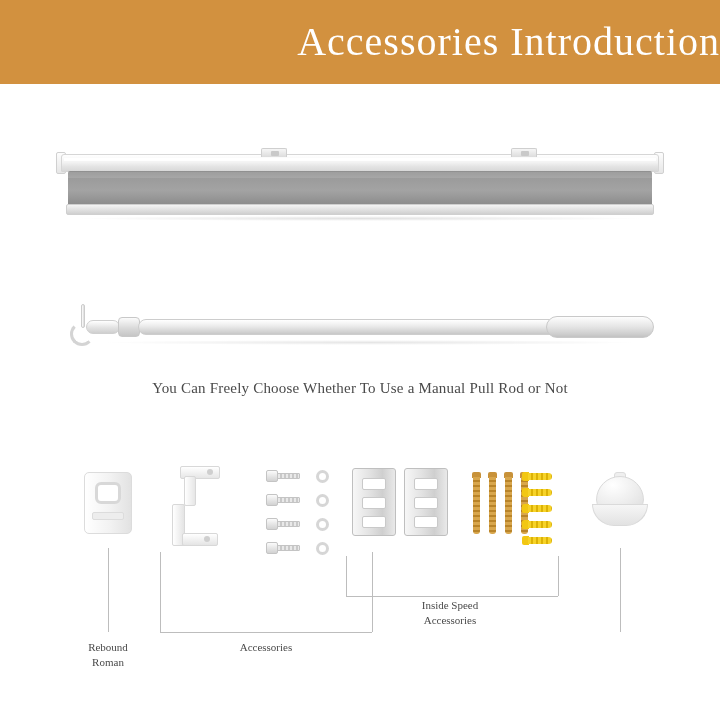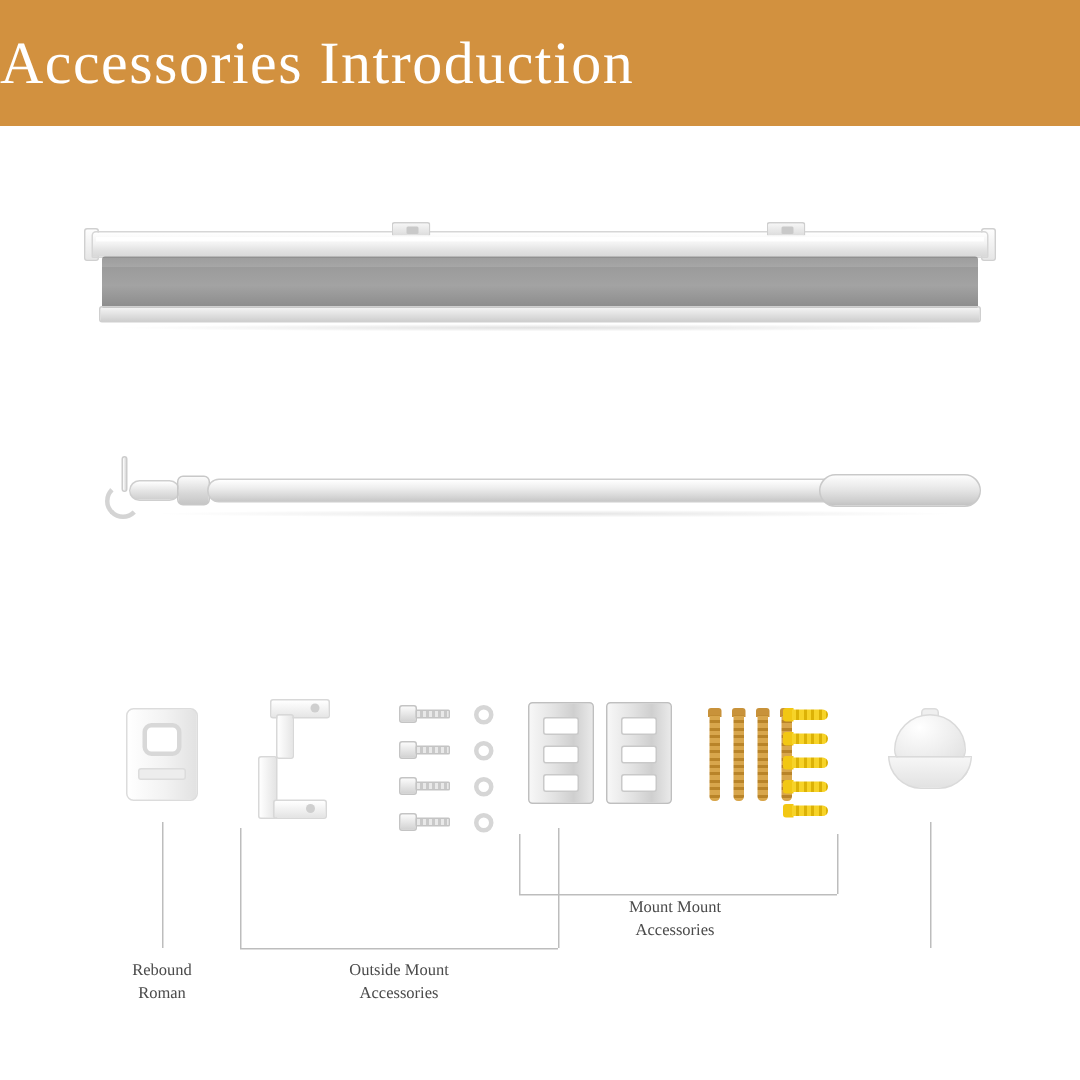--- a/index.html
+++ b/index.html
@@ -23,21 +23,21 @@
   
   .header {
     position: absolute;
     left: 0;
     top: 0;
     width: 720px;
     height: 84px;
     background: #d2913f;
     display: flex;
     align-items: center;
-    justify-content: flex-start;
+    justify-content: flex-end;
   }
   .header-title {
     color: #ffffff;
     font-family: "Liberation Serif", serif;
     font-size: 40px;
     font-weight: 400;
     letter-spacing: 1px;
     line-height: 1;
     white-space: nowrap;
   }
@@ -513,20 +513,21 @@
       <div class="stem"></div>
       <div class="curve"></div>
     </div>
     <div class="rod-seg1"></div>
     <div class="rod-joint"></div>
     <div class="rod-main"></div>
     <div class="rod-grip"></div>
     <div class="rod-shadow"></div>
   </div>
 
+  <div class="rod-caption">You Can Freely Choose Whether To Use a Manual Pull Rod or Not</div>
 
   <div class="acc-row">
 
     <div class="handle">
       <div class="body"></div>
       <div class="loop"></div>
       <div class="slot"></div>
     </div>
 
     <div class="bracketA">
@@ -629,23 +630,22 @@
   <div class="ln v" style="left:558px; top:556px; height:40px;"></div>
 
   <div class="ln v" style="left:620px; top:548px; height:84px;"></div>
 
   <div class="cap cap-portable">
     <div>Rebound</div>
     <div>Roman</div>
   </div>
 
   <div class="cap cap-outside">
-    <div>Outside Mount</div>
     <div>Accessories</div>
   </div>
 
   <div class="cap cap-inside">
-    <div>Mount Mount</div>
+    <div>Inside Speed</div>
     <div>Accessories</div>
   </div>
 
 
 </div>
 
 </body></html>

